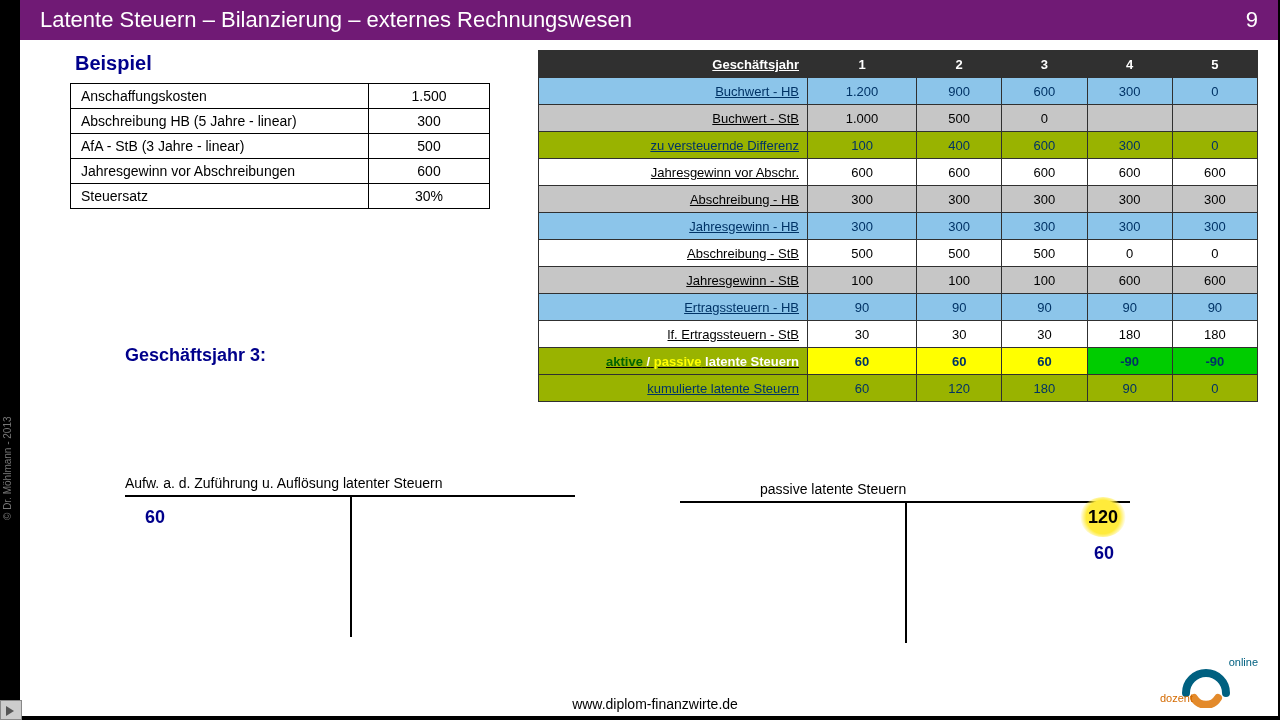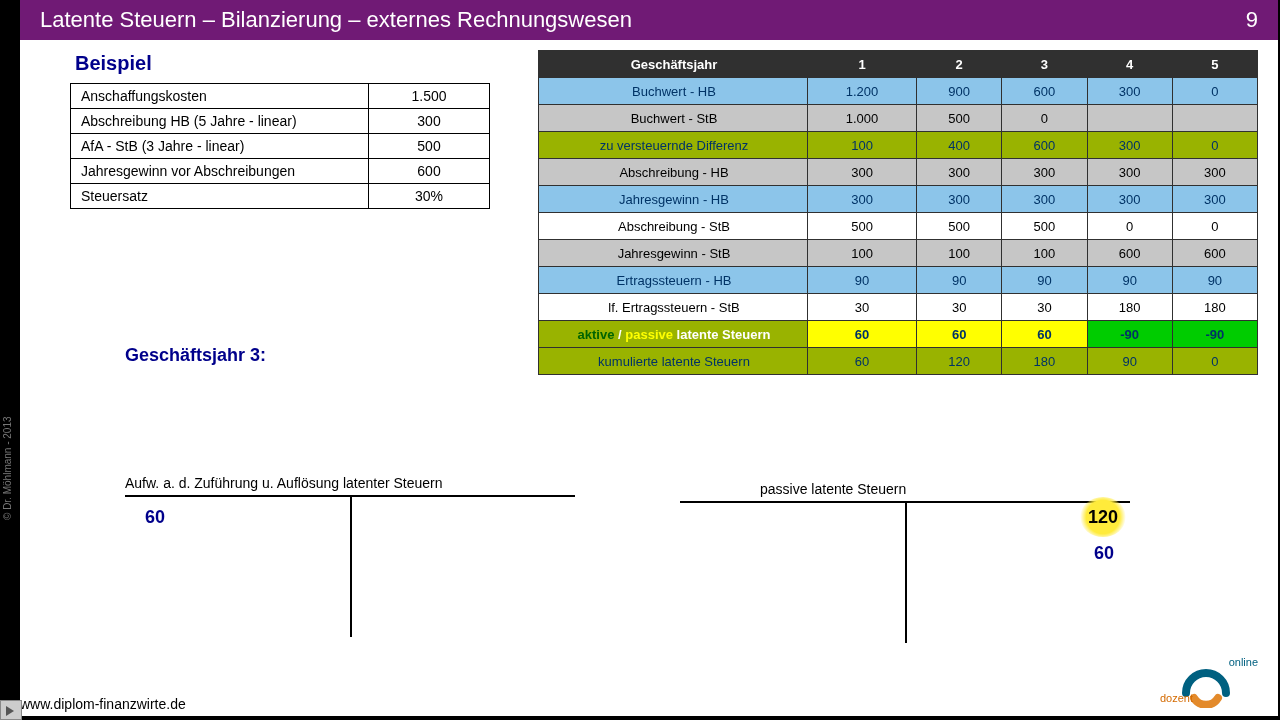--- a/index.html
+++ b/index.html
@@ -65,23 +65,24 @@
     width: 720px;
     font-size: 13px;
   }
   .calc th, .calc td {
     border: 1px solid #303030;
     padding: 3px 8px;
     text-align: center;
     height: 20px;
   }
   .calc td.label, .calc th.label {
-    text-align: center;
+    text-align: right;
     padding-left: 10px;
     width: 250px;
+    text-decoration: underline;
   }
   .hdr    { background: #303030; color: #fff; font-weight: bold; }
   .blue   { background: #8CC5EA; color: #003366; }
   .grey   { background: #C6C6C6; }
   .olive  { background: #99B300; color: #003366; }
   .olive .label { color: #003366; }
   .white  { background: #fff; }
   .multi .label { background: #99B300; }
   .multi td.ycell { background: #FFFF00; color: #003366; font-weight: bold; }
   .multi td.gcell { background: #00CC00; color: #003366; font-weight: bold; }
@@ -119,22 +120,22 @@
     border-radius: 50%;
     display: inline-block;
     width: 46px; height: 40px; line-height: 40px;
     color: #000; font-weight: bold;
     text-align: center;
     position: absolute; right: 4px; top: -6px;
     font-size: 18px;
   }
 
   .footer {
-    position: absolute; left: 0; right: 0; bottom: 4px;
-    text-align: left; font-size: 14px;
+    position: absolute; left: 12px; right: 0; bottom: 4px;
+    text-align: center; font-size: 14px;
   }
 
   .copyright {
     position: absolute;
     left: 2px; top: 520px;
     width: 16px; height: 200px;
     font-size: 10px; color: #777;
     transform: rotate(-90deg);
     transform-origin: left top;
     white-space: nowrap;
@@ -228,20 +229,28 @@
           <td></td>
         </tr>
         <tr class="olive">
           <td class="label">zu versteuernde Differenz</td>
           <td>100</td>
           <td>400</td>
           <td>600</td>
           <td>300</td>
           <td>0</td>
         </tr>
+        <tr class="white">
+          <td class="label">Jahresgewinn vor Abschr.</td>
+          <td>600</td>
+          <td>600</td>
+          <td>600</td>
+          <td>600</td>
+          <td>600</td>
+        </tr>
         <tr class="grey">
           <td class="label">Abschreibung  - HB</td>
           <td>300</td>
           <td>300</td>
           <td>300</td>
           <td>300</td>
           <td>300</td>
         </tr>
         <tr class="blue">
           <td class="label">Jahresgewinn - HB</td>

